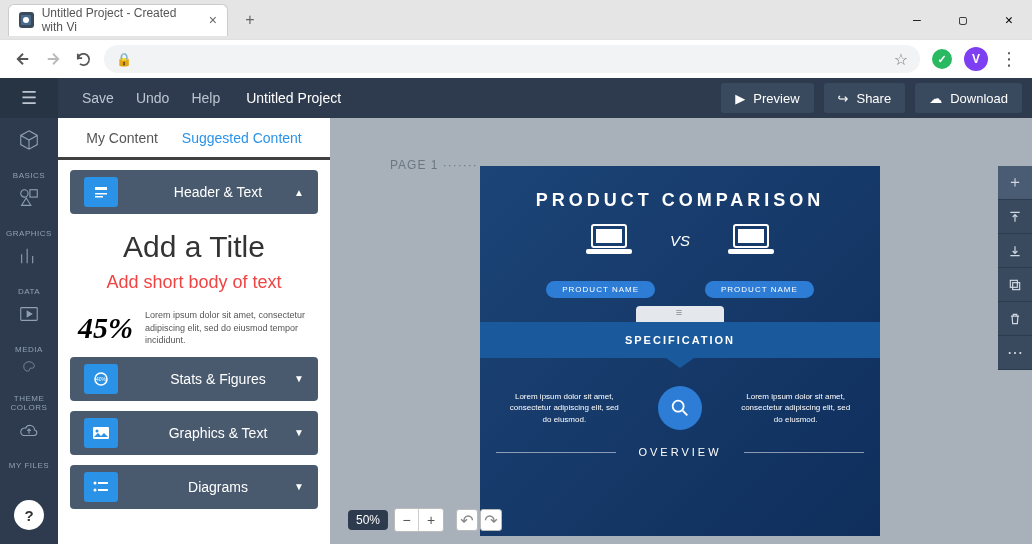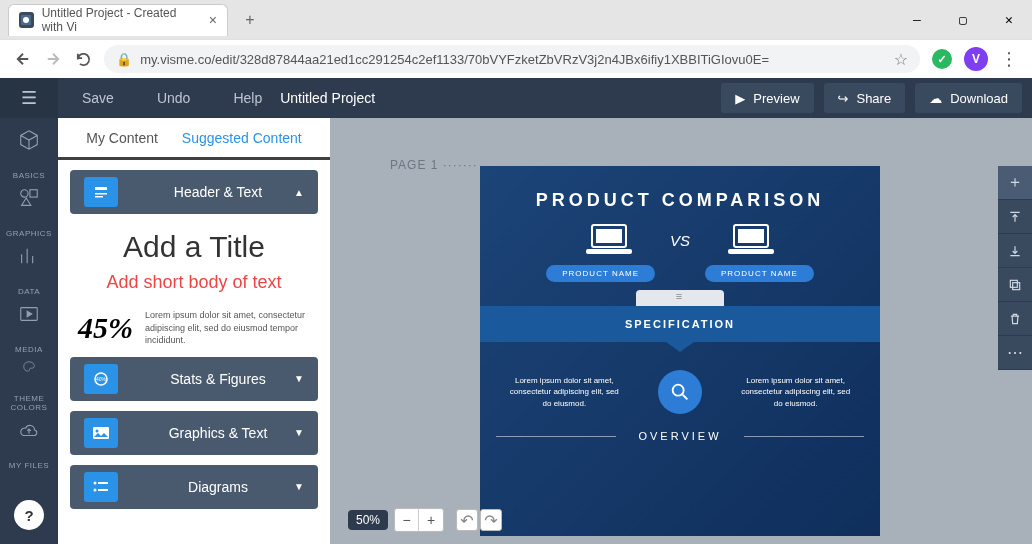--- a/index.html
+++ b/index.html
@@ -19,23 +19,23 @@
 .url-field{flex:1;height:28px;background:#f1f3f4;border-radius:14px;display:flex;align-items:center;padding:0 12px;gap:8px;font-size:13px;color:#555}
 .lock{color:#666}
 .url-right{display:flex;gap:12px;align-items:center}
 .star{color:#777;font-size:16px}
 .ext-badge{width:20px;height:20px;border-radius:50%;background:#29b960;display:flex;align-items:center;justify-content:center;color:#fff;font-size:11px;font-weight:bold}
 .avatar{width:24px;height:24px;border-radius:50%;background:#7e3ff2;color:#fff;display:flex;align-items:center;justify-content:center;font-size:12px;font-weight:bold}
 .kebab{font-size:18px;color:#555}
 
 .app-bar{height:40px;background:#2e3b4e;display:flex;align-items:center;color:#bcc5d0;font-size:14px}
 .hamburger{width:58px;height:40px;display:flex;align-items:center;justify-content:center;font-size:18px;background:#273444}
-.menu{display:flex;gap:43px;padding-left:24px}
+.menu{display:flex;gap:22px;padding-left:24px}
 .menu span{cursor:pointer}
-.proj-name{color:#fff;margin-left:18px}
+.proj-name{color:#fff;margin-left:26px}
 .app-right{margin-left:auto;display:flex}
 .app-btn{height:30px;background:#3a4a5e;color:#fff;border-radius:3px;display:flex;align-items:center;gap:8px;padding:0 14px;font-size:13px;margin-right:10px}
 
 .main{display:flex;height:426px}
 .rail{width:58px;background:#2e3b4e;display:flex;flex-direction:column;align-items:center;padding-top:10px;gap:6px}
 .rail-item{width:58px;height:52px;display:flex;flex-direction:column;align-items:center;justify-content:center;gap:20px;color:#8fa0b3;font-size:8px;letter-spacing:0.5px}
 .rail-item svg{width:22px;height:22px}
 .help-btn{width:30px;height:30px;border-radius:50%;background:#fff;color:#333;display:flex;align-items:center;justify-content:center;font-weight:bold;margin-top:auto;margin-bottom:14px;font-size:15px}
 .panel{width:272px;background:#fff;display:flex;flex-direction:column;box-shadow:2px 0 4px rgba(0,0,0,0.08)}
 .panel-tabs{height:42px;display:flex;align-items:center;justify-content:center;gap:24px;font-size:14px;border-bottom:3px solid #404040}
@@ -55,21 +55,21 @@
 
 .canvas-wrap{flex:1;background:#a8b0b9;position:relative;overflow:hidden}
 .page-label{position:absolute;top:40px;left:60px;font-size:12px;color:#6b7784;letter-spacing:1px}
 .page{position:absolute;top:48px;left:150px;width:400px;height:370px;background:#0f3a6e;color:#fff;overflow:hidden}
 .page::before{content:"";position:absolute;inset:0;background:linear-gradient(135deg,rgba(30,70,120,0.85),rgba(15,45,90,0.9))}
 .page>*{position:relative}
 .pg-title{text-align:center;font-size:18px;letter-spacing:4px;font-weight:bold;padding-top:24px}
 .vs-row{display:flex;align-items:center;justify-content:center;gap:36px;margin-top:12px}
 .laptop{width:50px;height:34px}
 .vs{font-style:italic;font-size:15px}
-.name-row{display:flex;justify-content:center;gap:50px;margin-top:8px}
+.name-row{display:flex;justify-content:center;gap:50px;margin-top:24px}
 .name-pill{background:#2d7dd6;border-radius:12px;padding:4px 16px;font-size:8px;letter-spacing:1px}
 .spec-banner{margin-top:24px;position:relative;height:36px;display:flex;align-items:center;justify-content:center;background:#1a5a9c;font-size:11px;letter-spacing:2px;font-weight:bold}
 .spec-tab{position:absolute;top:-16px;left:50%;transform:translateX(-50%);width:88px;height:16px;background:#e4e8ec;border-radius:4px 4px 0 0}
 .spec-tab::after{content:"≡";position:absolute;left:50%;top:0;transform:translateX(-50%);color:#888;font-size:11px}
 .spec-notch{position:absolute;left:50%;bottom:-10px;transform:translateX(-50%);width:0;height:0;border-left:14px solid transparent;border-right:14px solid transparent;border-top:10px solid #1a5a9c}
 .lorem-row{display:flex;justify-content:space-around;align-items:center;margin-top:28px;padding:0 16px;gap:12px}
 .lorem{font-size:8px;line-height:1.4;text-align:center;max-width:110px}
 .circ{width:44px;height:44px;border-radius:50%;background:#2d7dd6;display:flex;align-items:center;justify-content:center}
 .over-bar{margin-top:16px;text-align:center;font-size:11px;letter-spacing:3px;position:relative}
 .over-bar::before,.over-bar::after{content:"";position:absolute;top:50%;width:120px;height:1px;background:rgba(255,255,255,0.5)}
@@ -120,21 +120,20 @@
         <path d="M5 12h14m-7-7l7 7-7 7"></path>
       </svg>
     </div>
   <div class="nav-ico">
       <svg width="17" height="17" viewBox="0 0 24 24" fill="none" stroke="currentColor" stroke-width="2.5">
         <path d="M4 12a8 8 0 1 1 3 6.2M4 4v6h6"></path>
       </svg>
     </div>
   <div class="url-field">
     <span class="lock">🔒</span>
-    <span>my.visme.co/edit/328d87844aa21ed1cc291254c2ef1133/70bVYFzketZbVRzV3j2n4JBx6ifiy1XBBITiGIovu0E=</span>
     <span class="star" style="margin-left:auto">☆</span>
   </div>
   <div class="url-right">
     <div class="ext-badge">✓</div>
     <div class="avatar">
         <span>V</span>
       </div>
     <div class="kebab">⋮</div>
   </div>
 </div>

